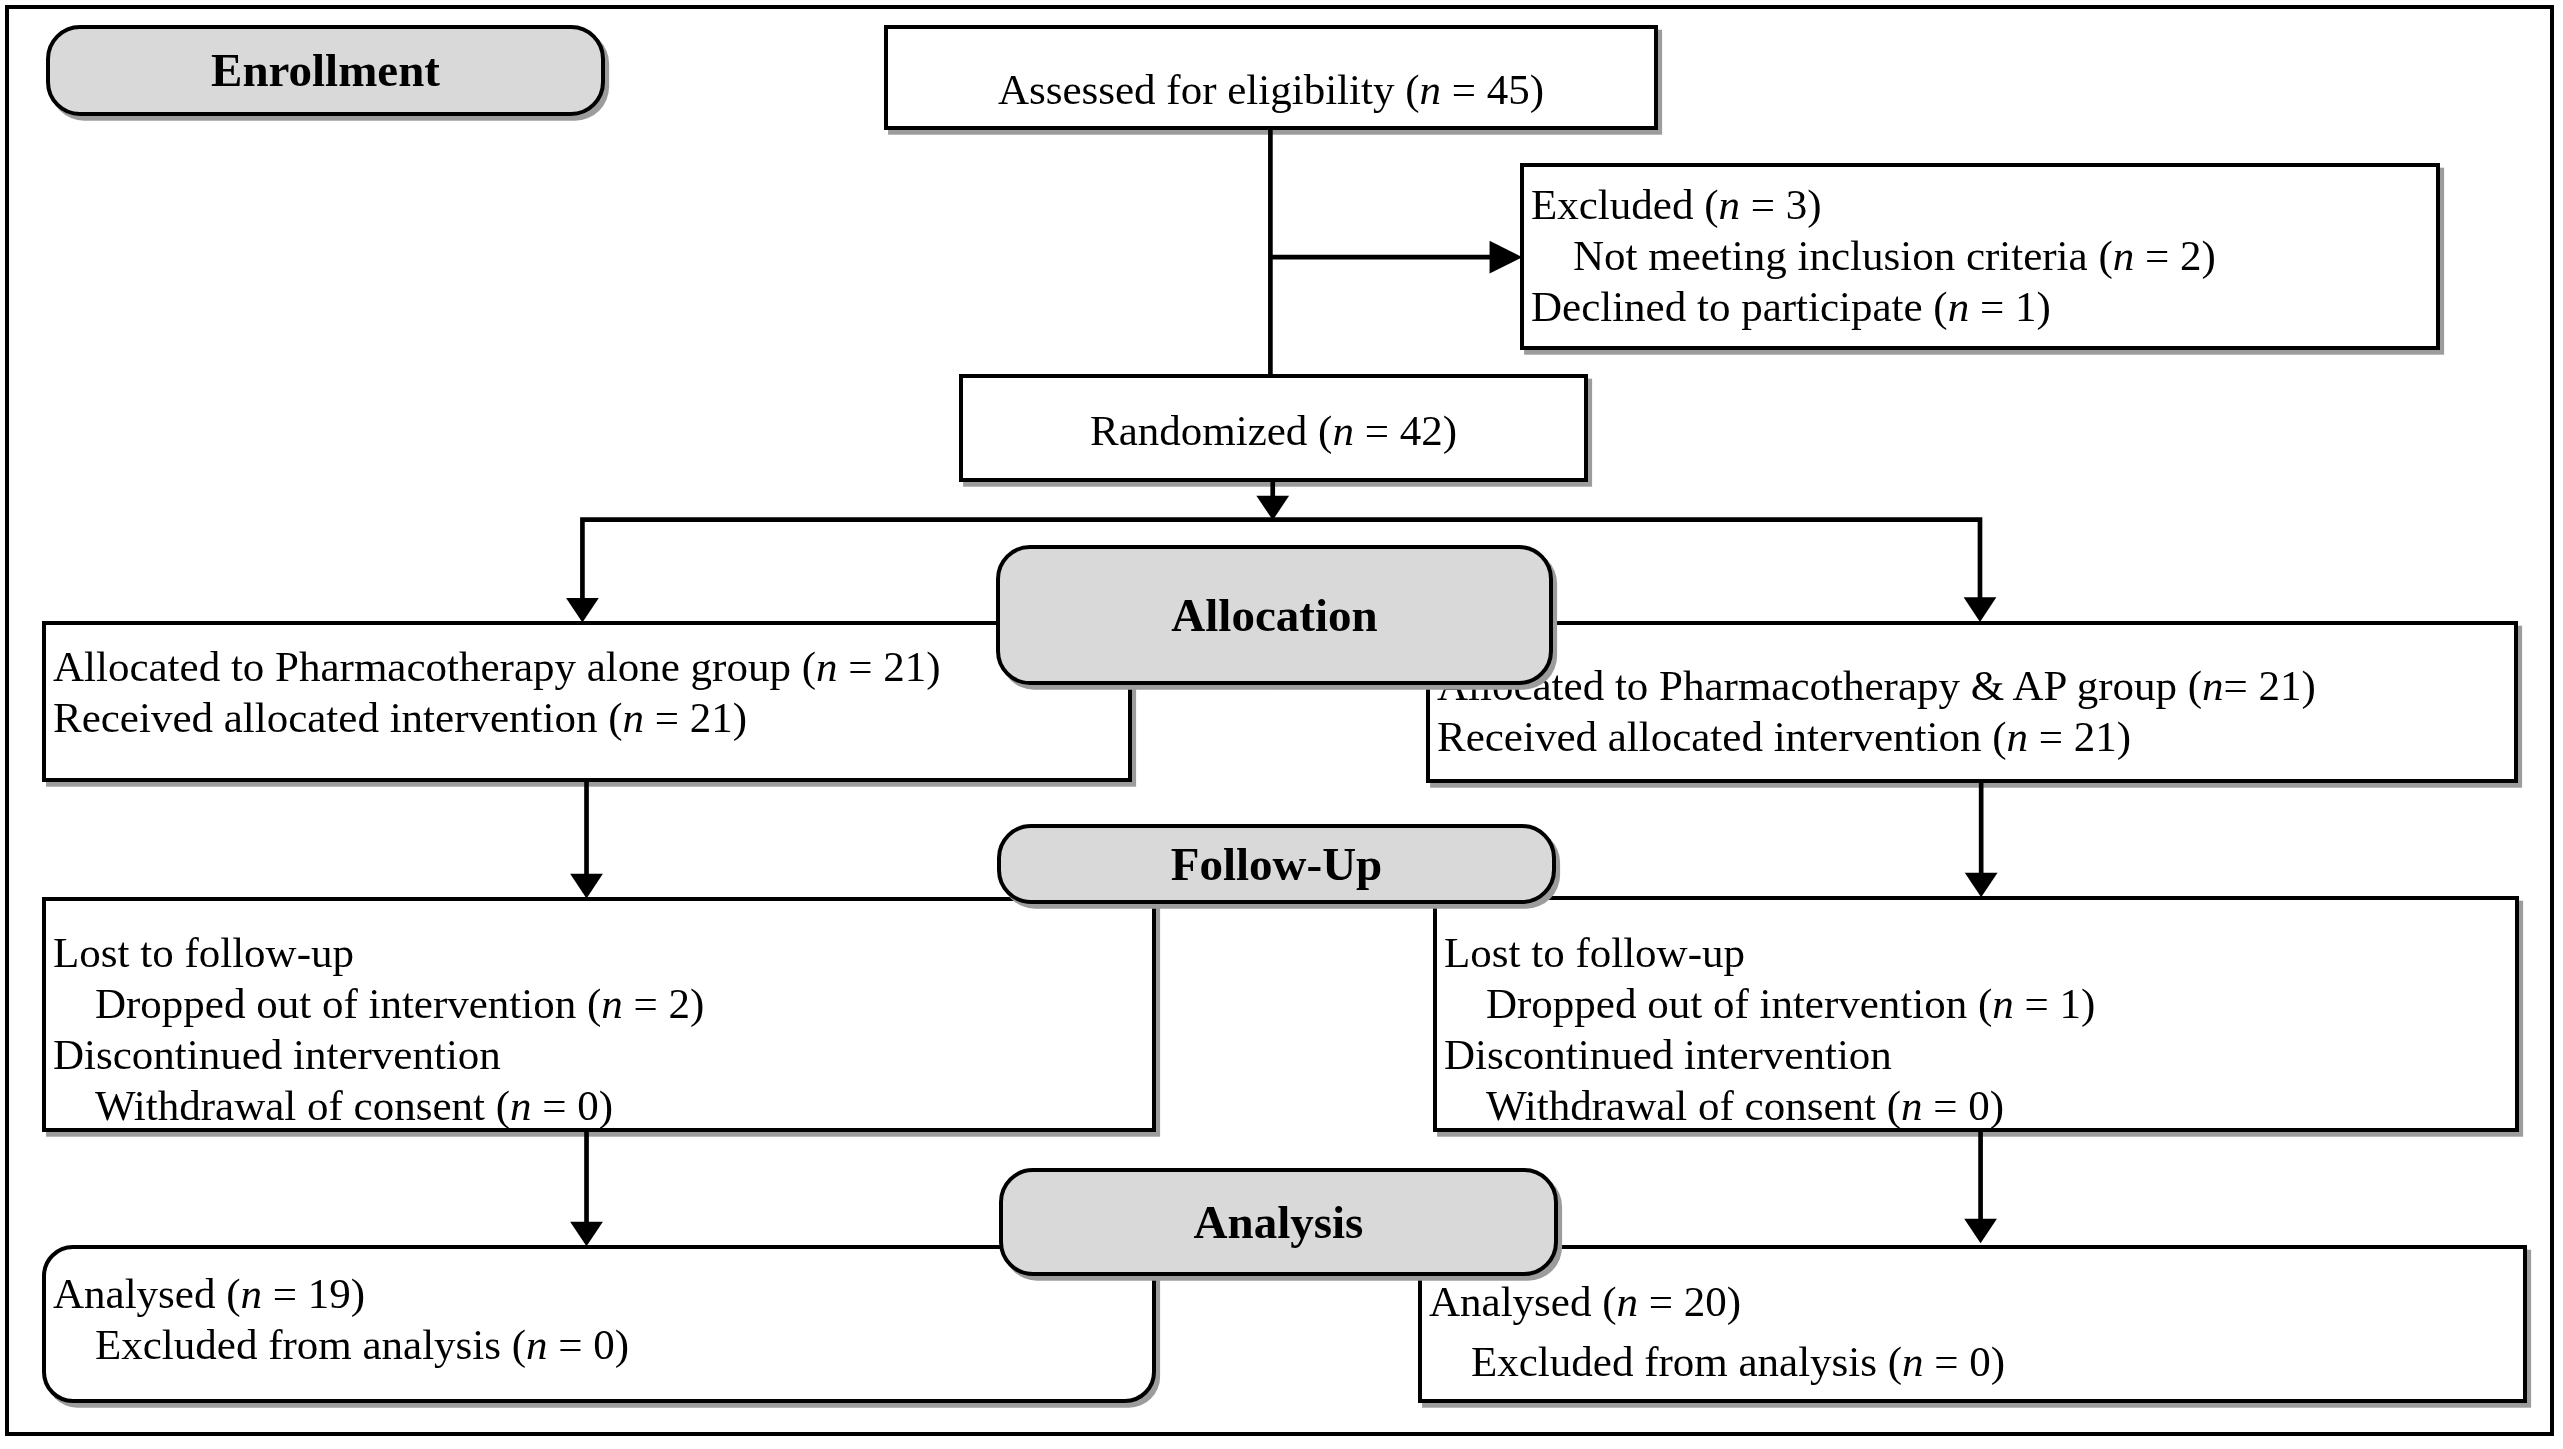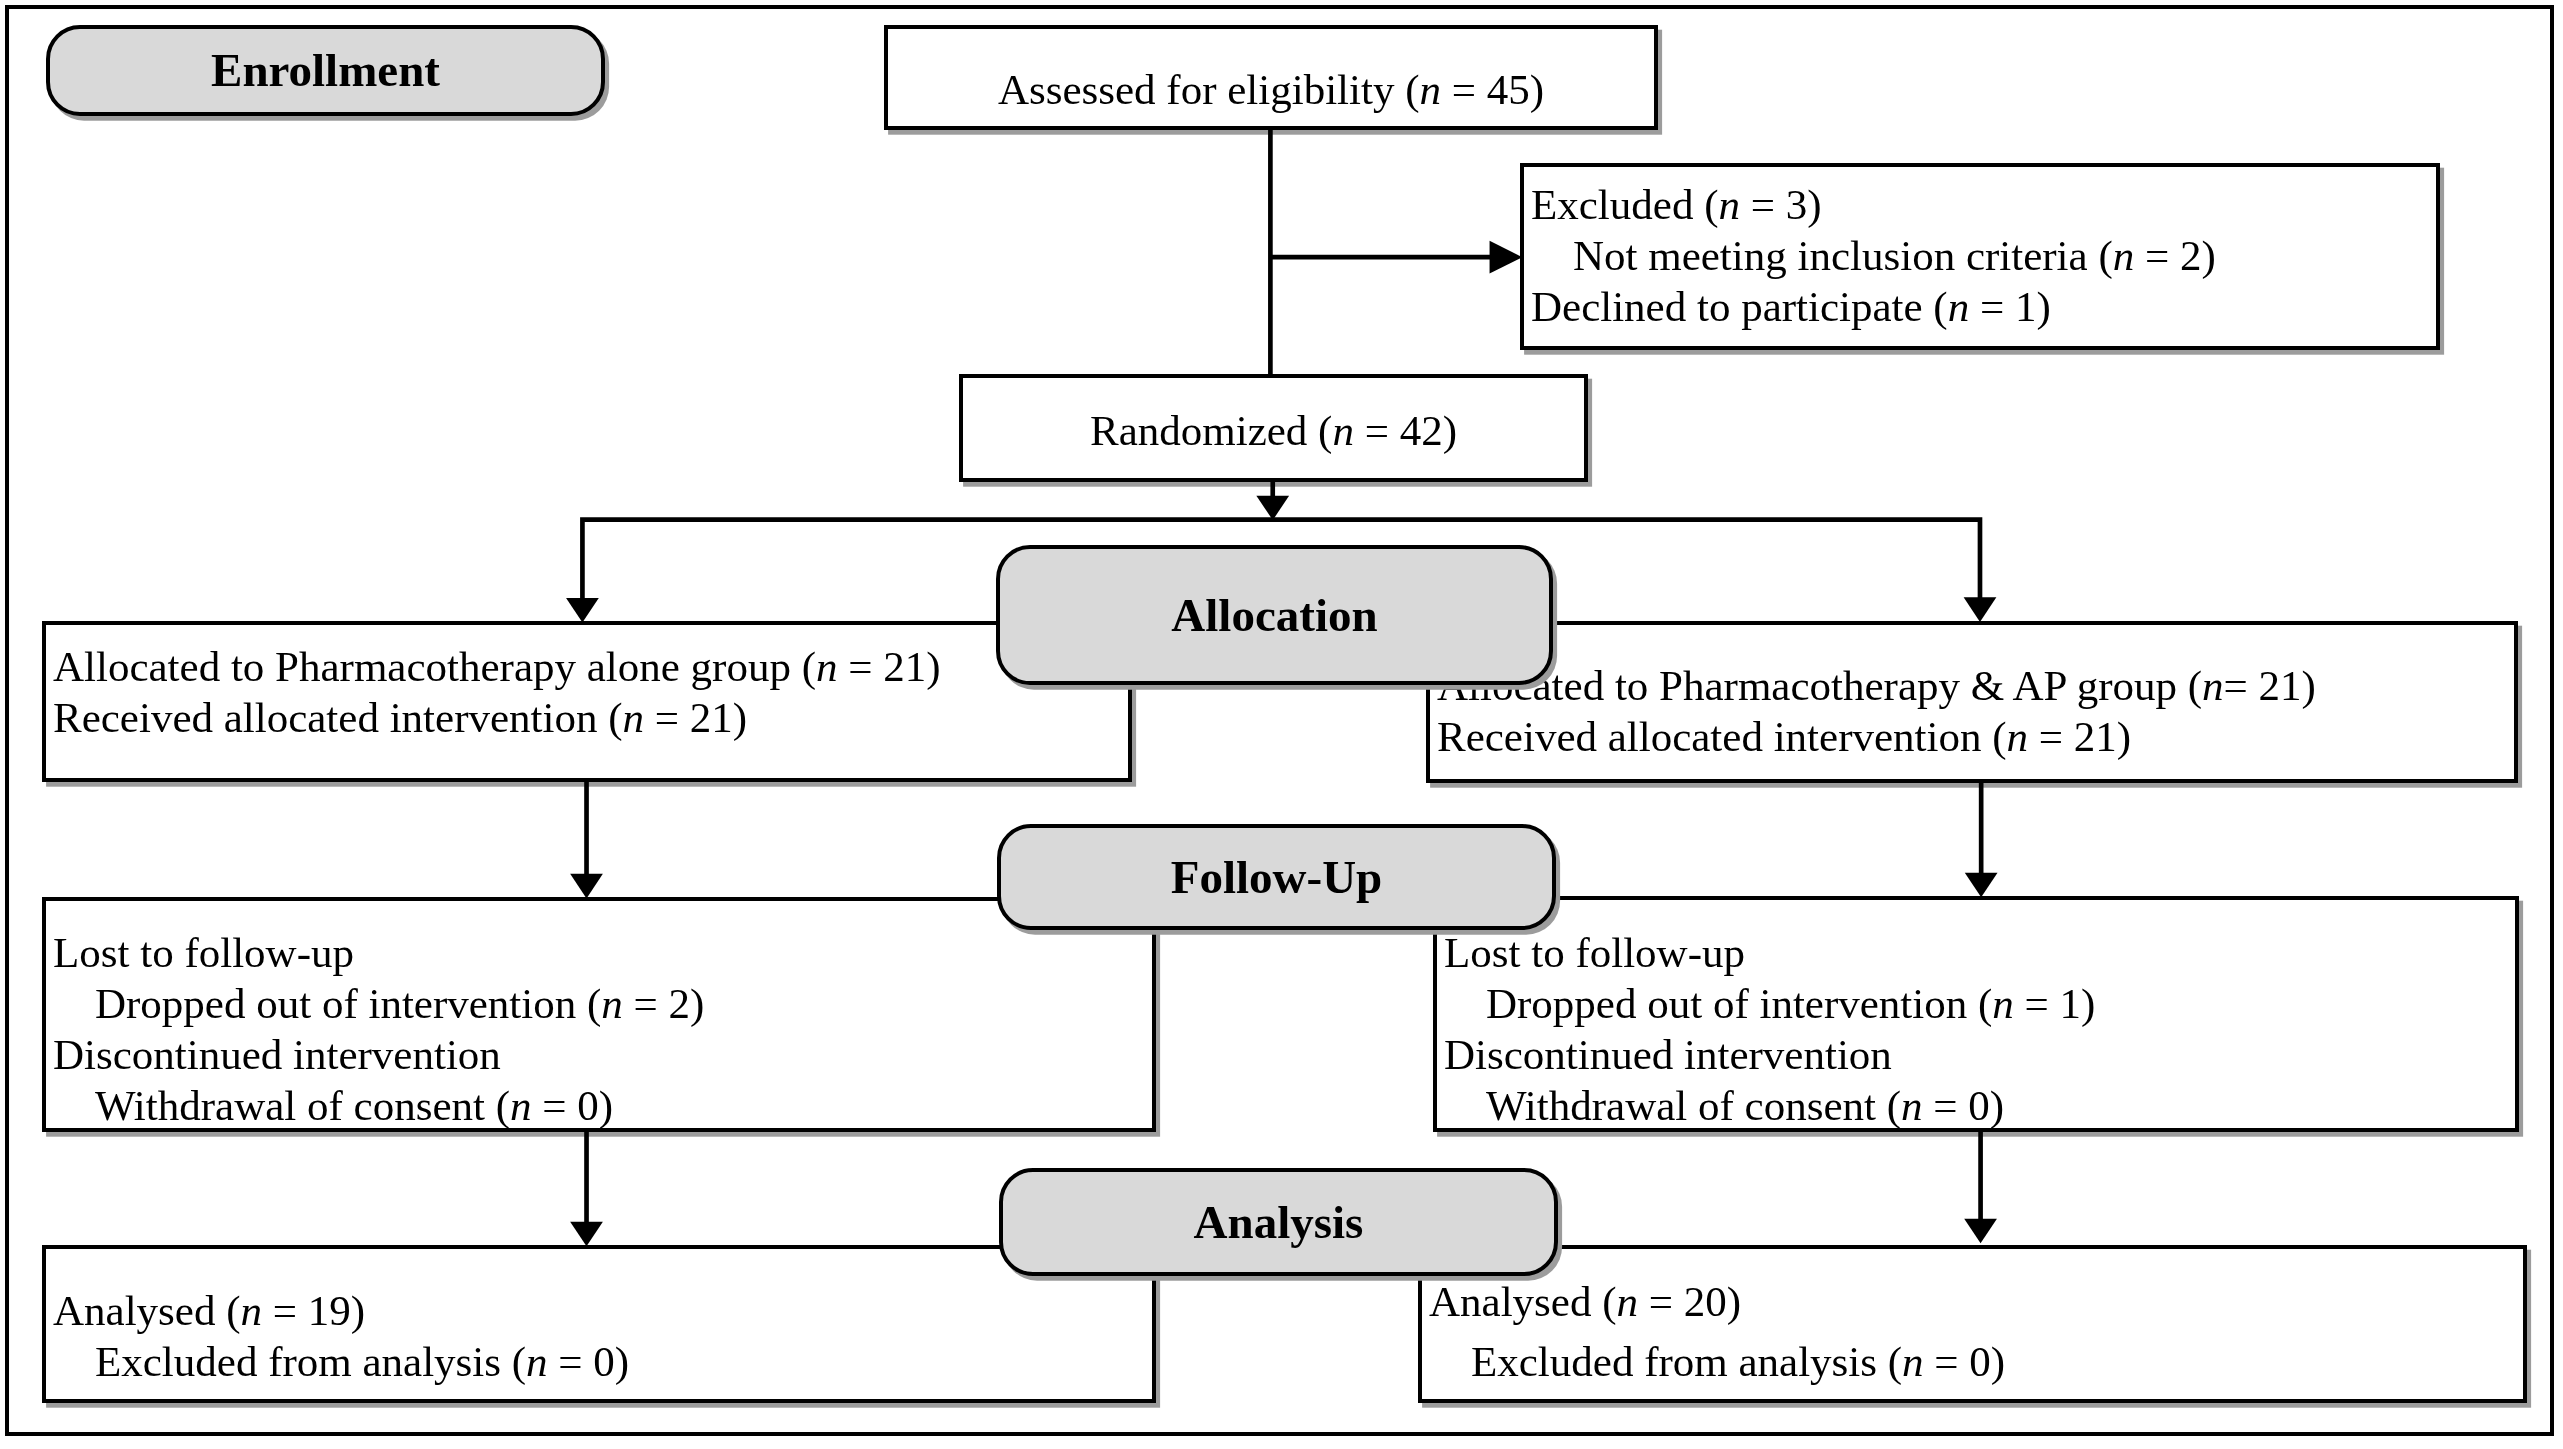--- a/index.html
+++ b/index.html
@@ -28,25 +28,25 @@
     font-weight:bold;font-size:47px;z-index:3;
   }
   
   .b-enroll   {left:46px;  top:24.6px;  width:559px;  height:91px;}
   .b-assessed {left:884px;top:24.6px;  width:774px; height:105px;padding-top:25px;}
   .b-excluded {left:1520px;top:163px; width:920px; height:187px;padding-top:11.7px;}
   .b-random   {left:959px;top:374px; width:629px; height:108px;padding-top:5.8px;}
   .b-alloc    {left:996px;top:545px; width:557px;  height:140px;}
   .b-allocL   {left:42px;  top:621px;width:1090px; height:161px;padding-top:16px;}
   .b-allocR   {left:1426px;top:621px;width:1092px; height:162px;padding-top:35px;}
-  .b-follow   {left:997px;top:824px;width:559px;  height:106px;}
+  .b-follow   {left:997px;top:824px;width:559px;  height:80px;}
   .b-fuL      {left:42px;  top:897px;width:1114px; height:235px;padding-top:26px;}
   .b-fuR      {left:1433px;top:896px;width:1086px; height:236px;padding-top:27px;}
   .b-analysis {left:999px;top:1168px;width:559px;  height:108px;}
-  .b-anL      {left:42px;  top:1245px;width:1114px; height:158px;padding-top:36px;}
+  .b-anL      {left:42px;  top:1245px;width:1114px; height:158px;padding-top:19px;border-radius:31px;}
   .b-anR      {left:1418px;top:1245px;width:1109px; height:158px;padding-top:27px;gap:9px;}
   .wires{position:absolute;left:0;top:0;width:2563px;height:1449px;z-index:4;pointer-events:none;}
   .nvar{font-style:italic;}
 </style>
 </head>
 <body>
 
 <div class="stage">
 
   <div class="frame"></div>

